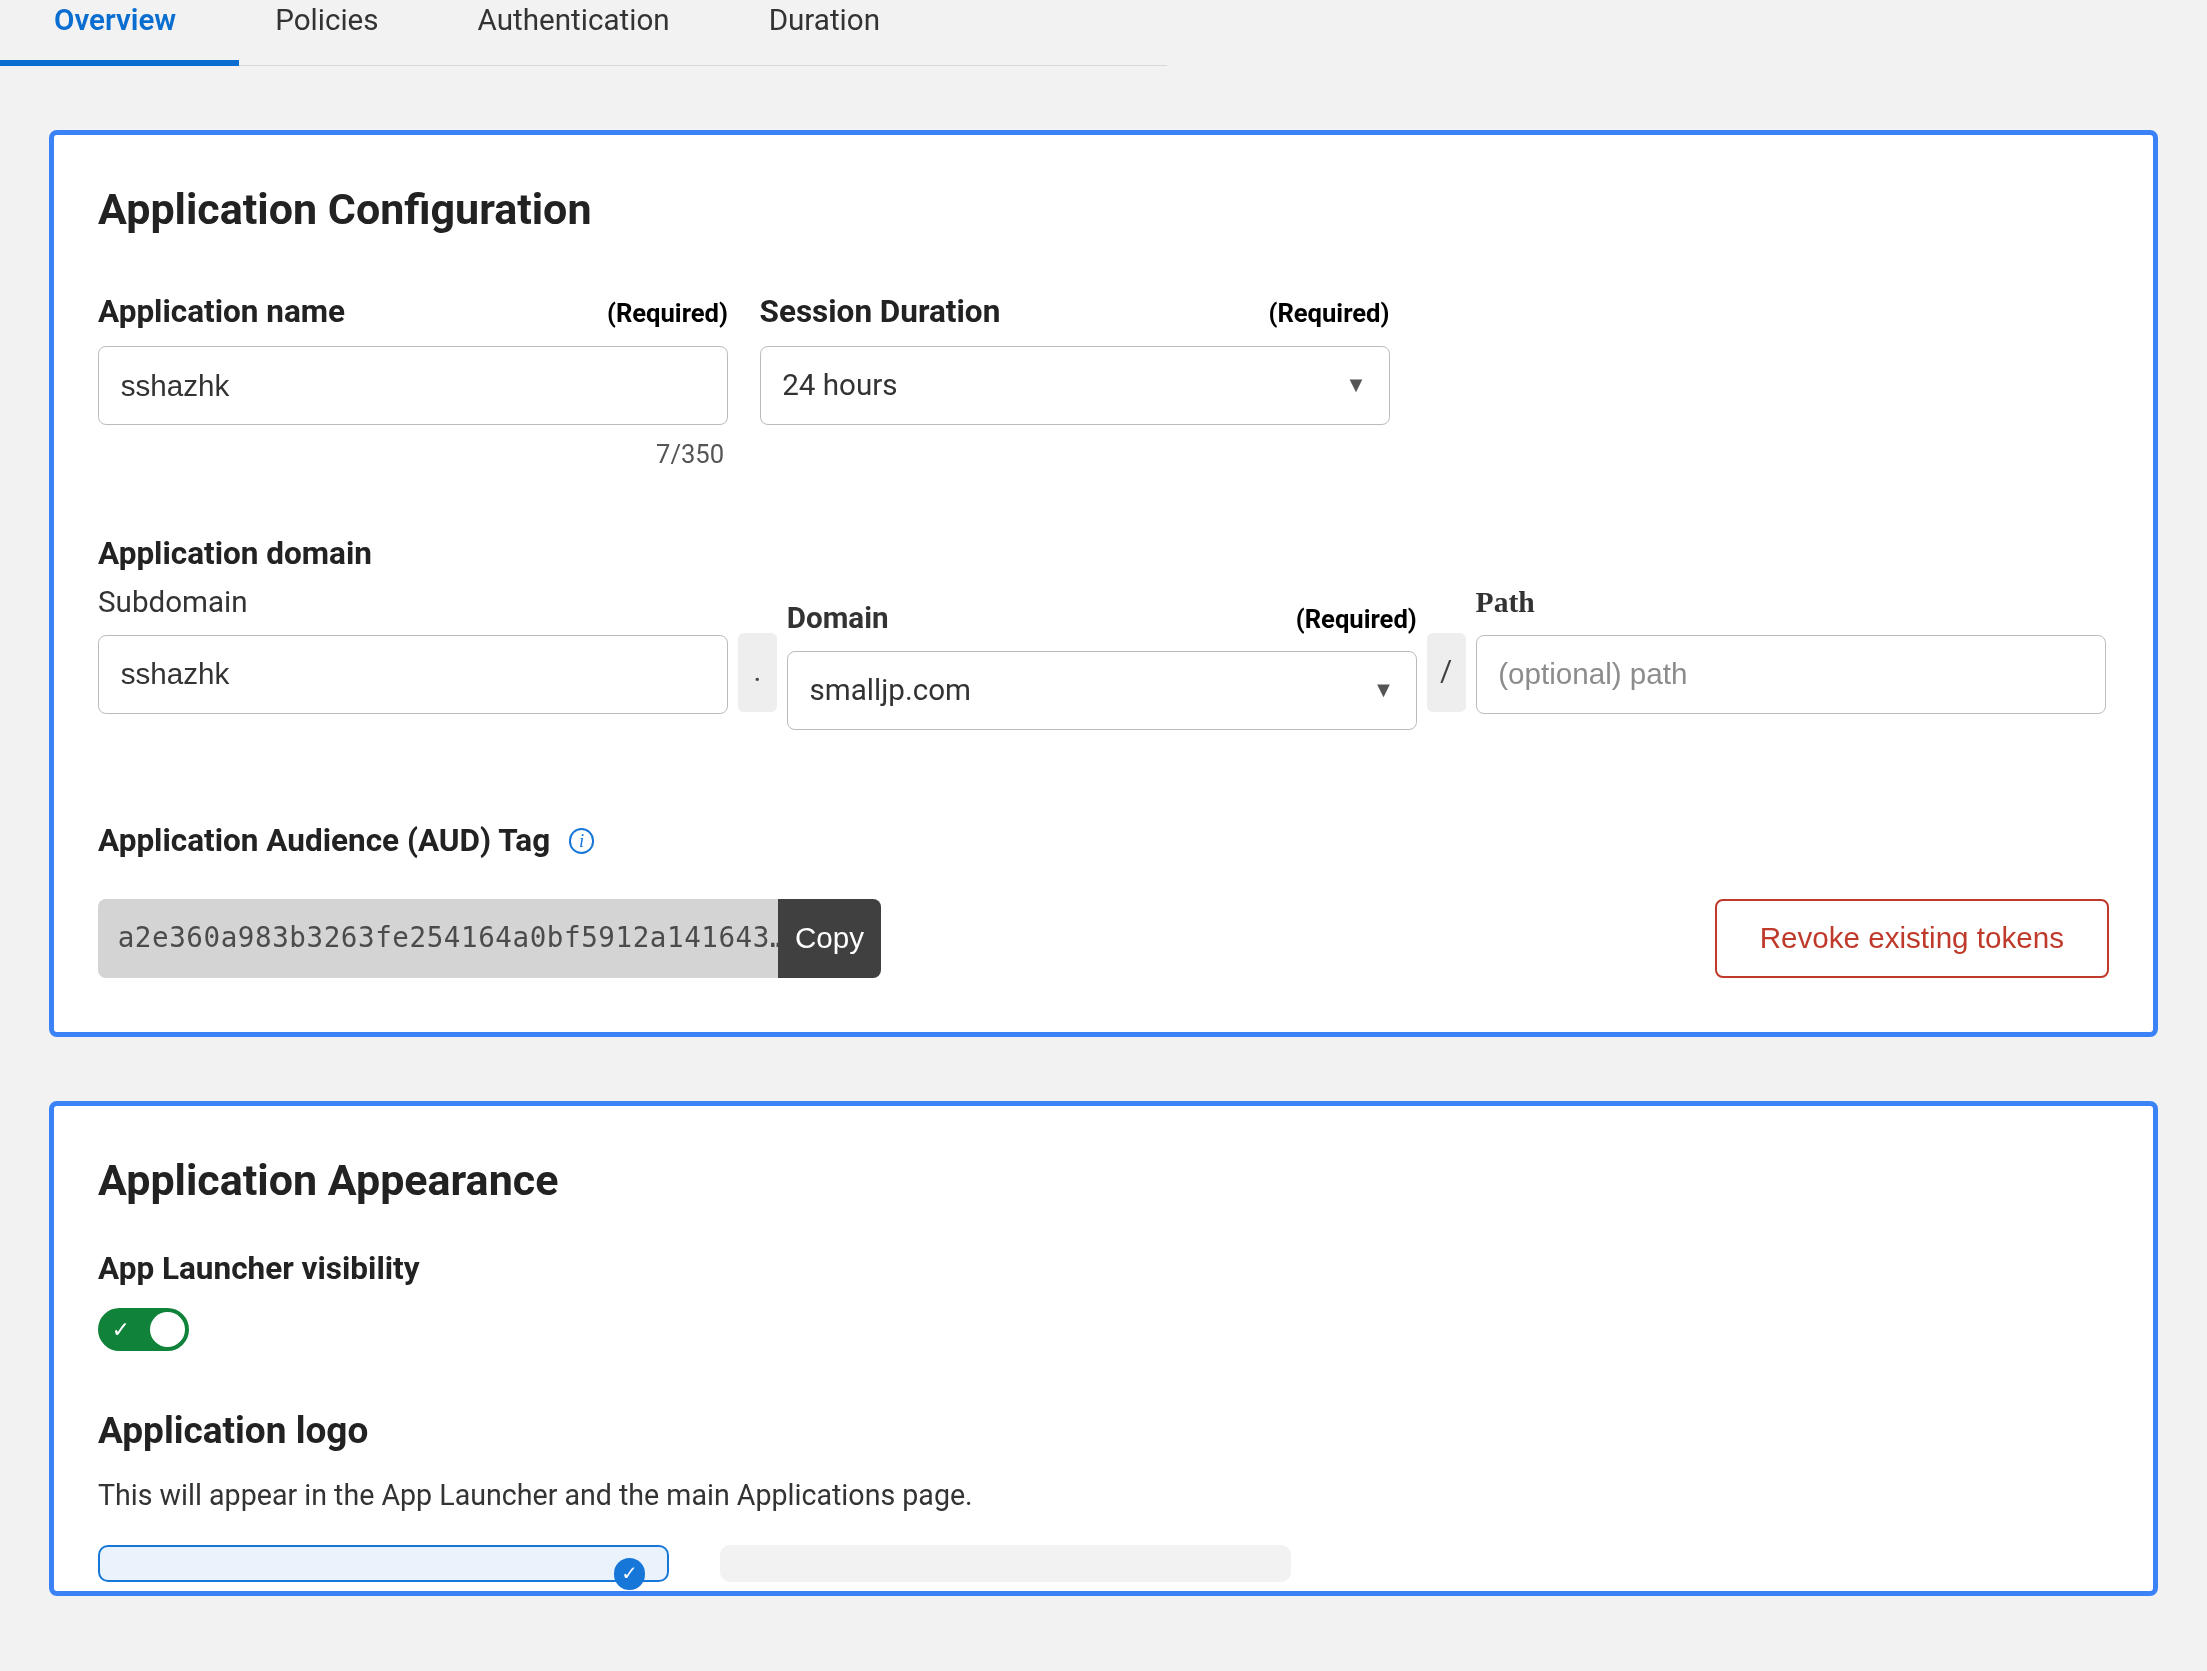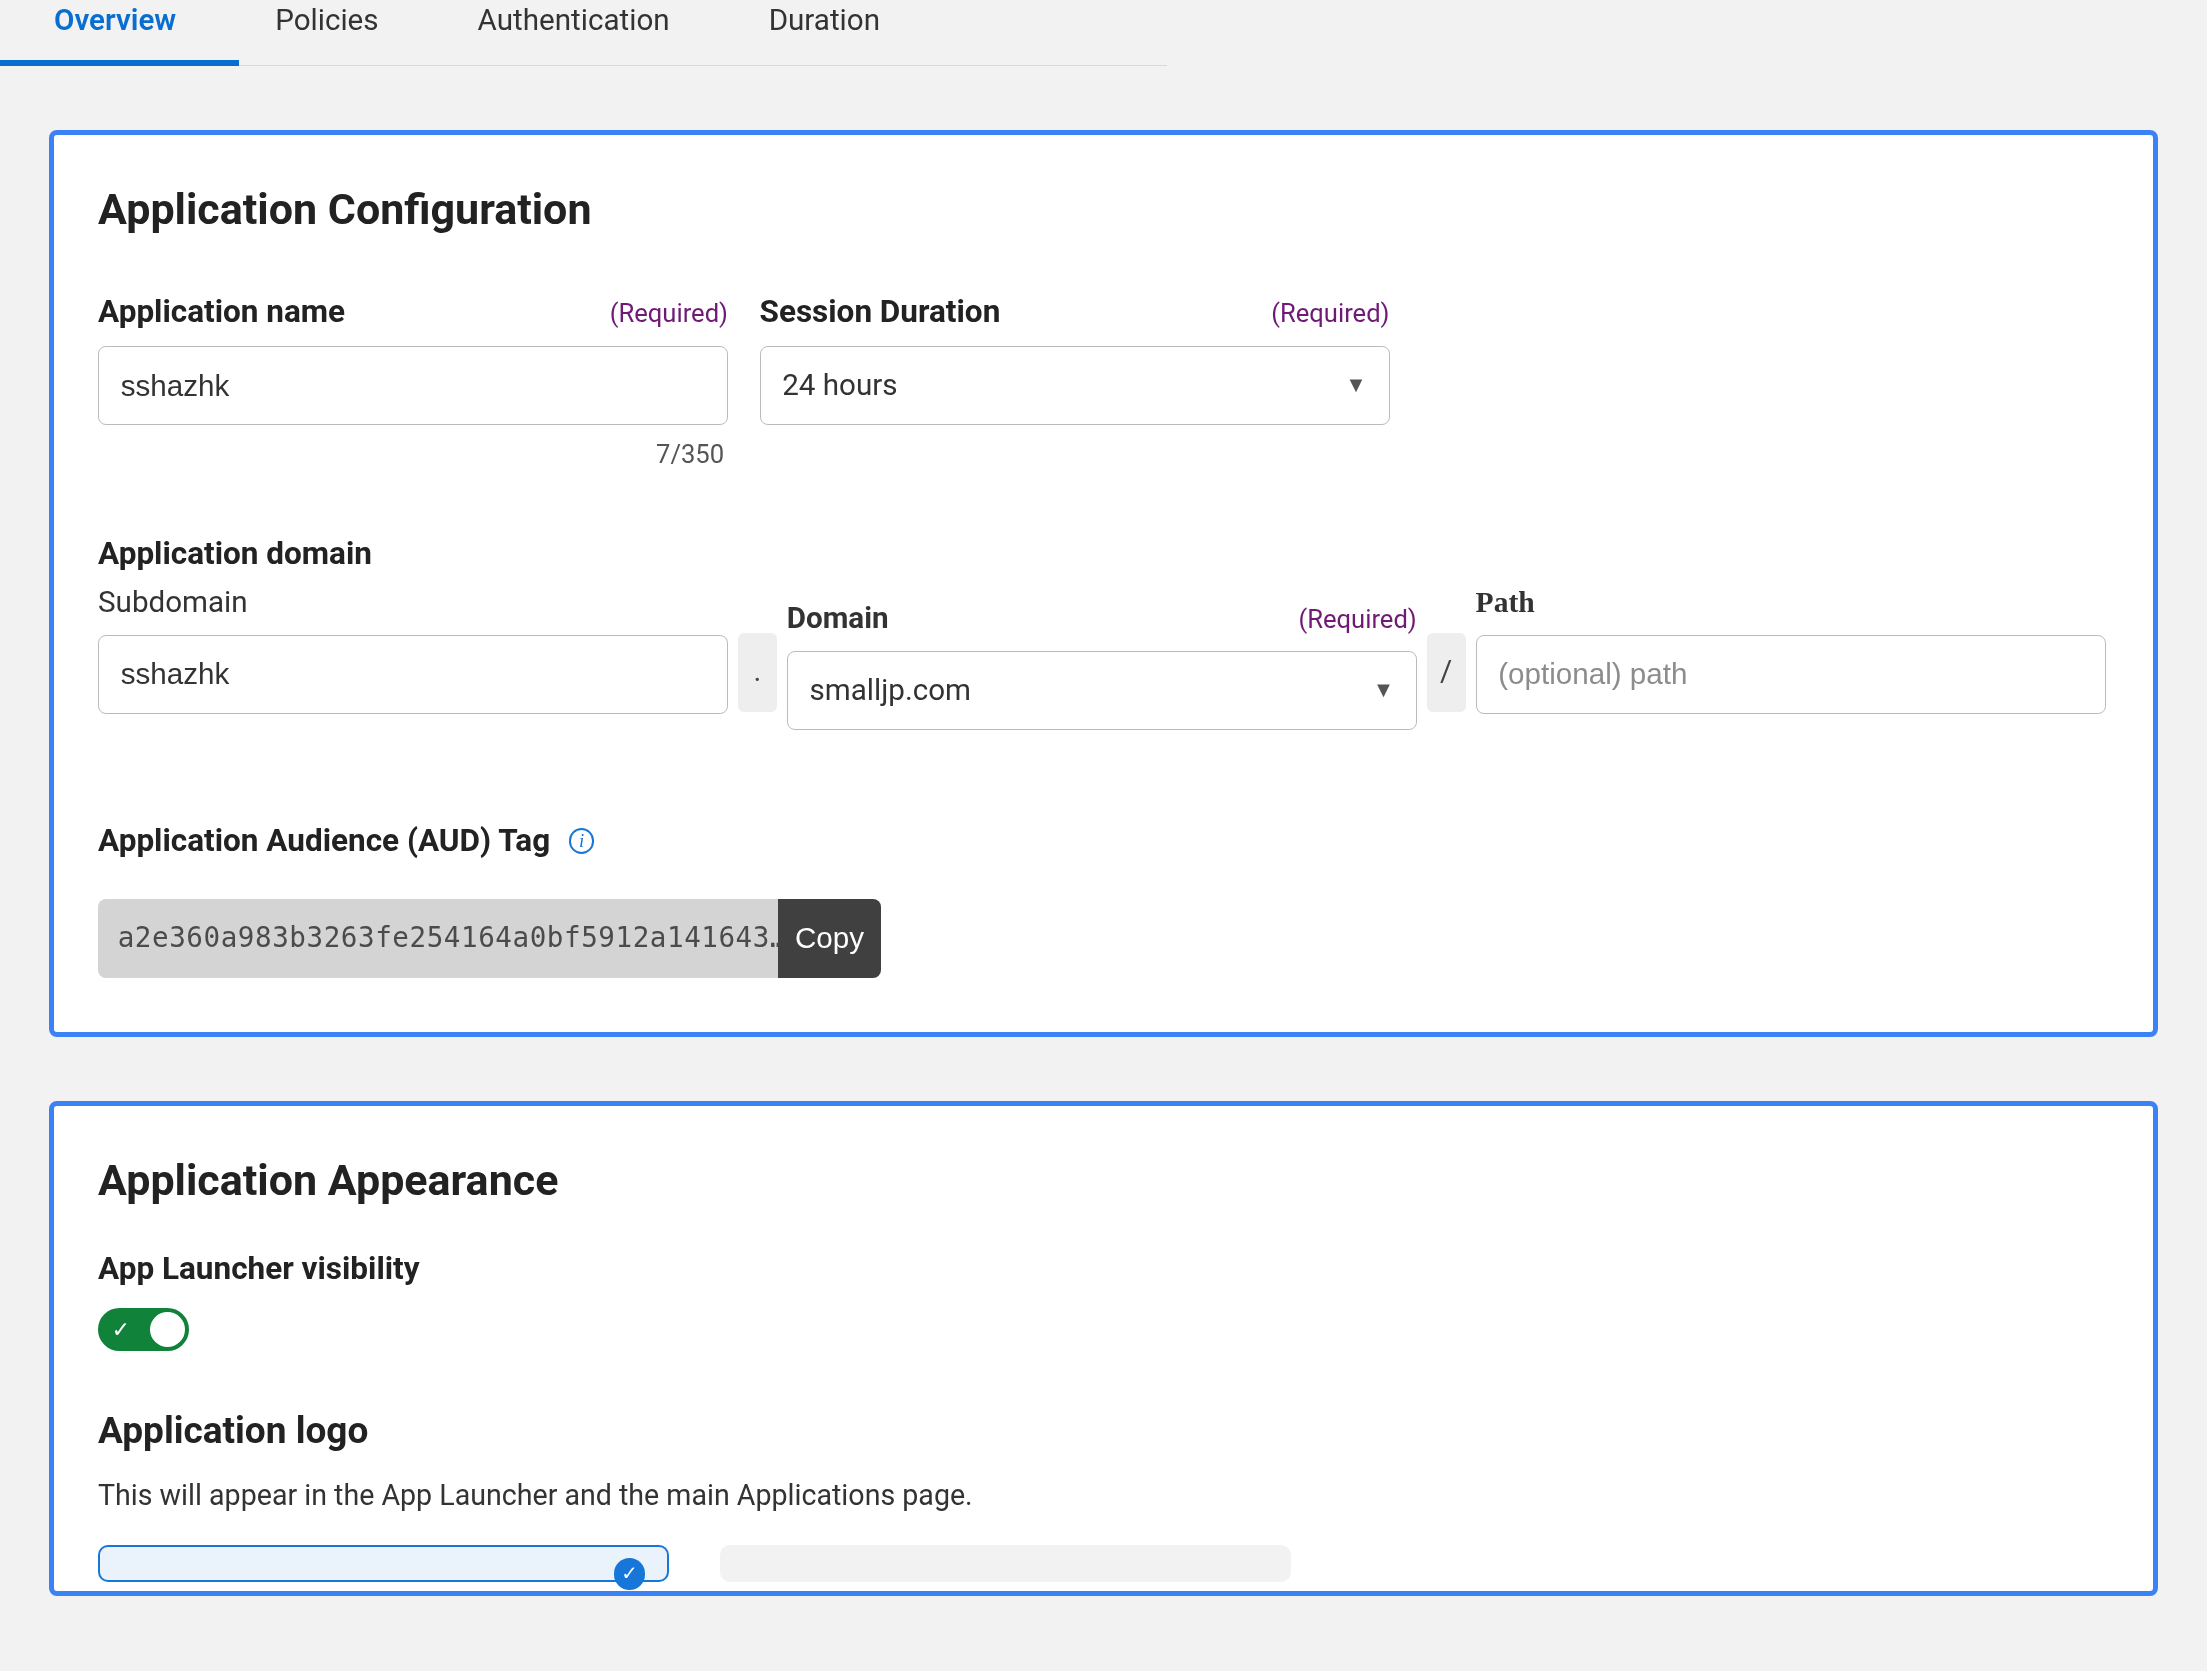--- a/index.html
+++ b/index.html
@@ -82,22 +82,22 @@
     gap: 9.9px;
     margin-bottom: 11.8px;
     justify-content: space-between;
   }
   .field-label .lbl {
     font-size: 31.5px;
     font-weight: 700;
   }
   .field-label .req {
     font-size: 25.6px;
-    color: #701a75;
-    font-weight: 400;
+    color: #000000;
+    font-weight: 700;
     margin-top: 20px;
   }
   .field-label .sublbl {
     font-size: 29.6px;
     font-weight: 400;
     color: #333;
   }
 
   .input, .select {
     border: 1.6px solid #bbb;
@@ -380,20 +380,21 @@
 
     <div>
       <h3 style="display:inline-block;">Application Audience (AUD) Tag</h3>
       <span class="info-icon">i</span>
     </div>
     <div class="aud-wrap">
       <div class="aud-left">
         <div class="aud-value">a2e360a983b3263fe254164a0bf5912a141643…</div>
         <button class="copy-btn">Copy</button>
       </div>
+      <button class="revoke-btn">Revoke existing tokens</button>
     </div>
   </div>
 
   <div class="card" style="padding-bottom: 9.9px;">
     <h2>Application Appearance</h2>
 
     <div class="sub-heading">App Launcher visibility</div>
 
     <div class="toggle-row">
       <div class="toggle">

